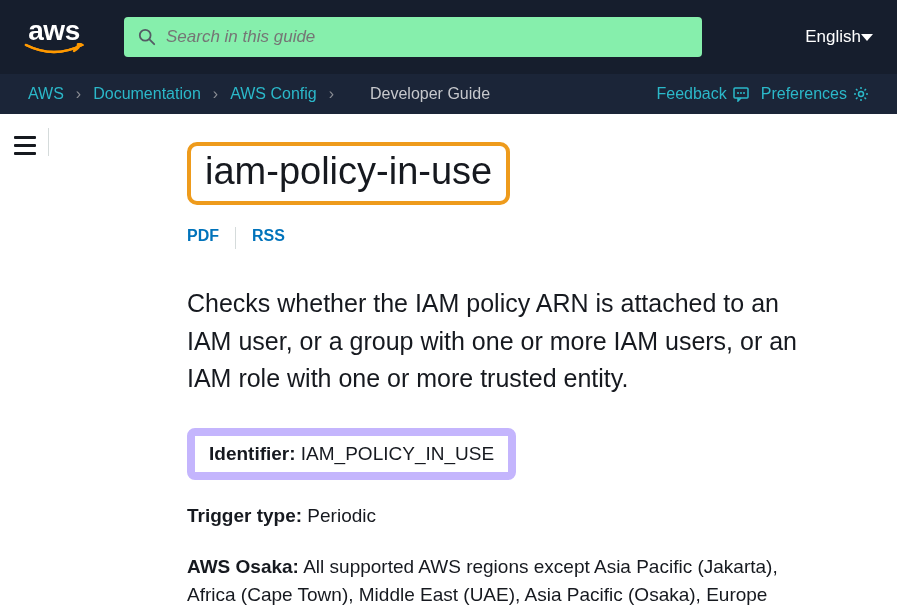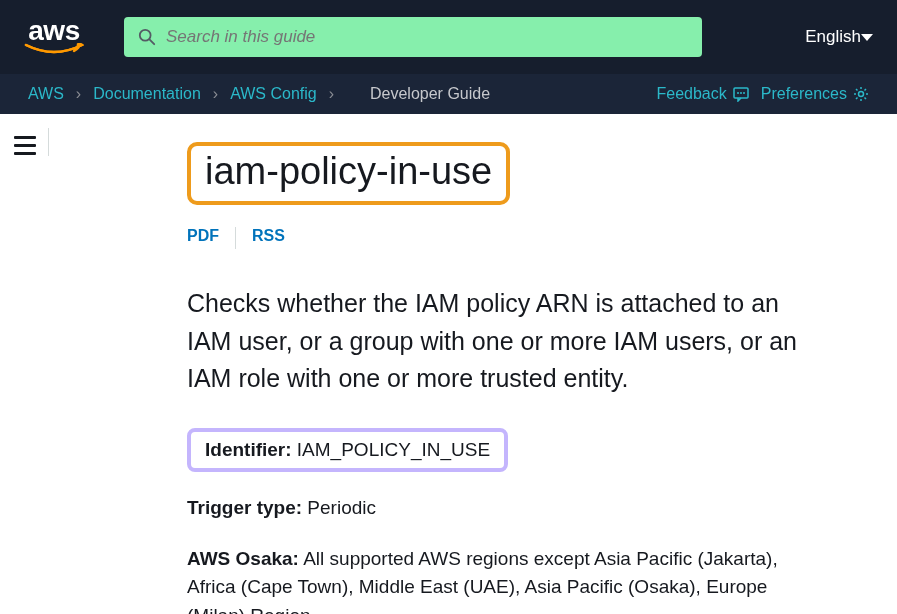--- a/index.html
+++ b/index.html
@@ -24,21 +24,21 @@
     .hamburger { display: flex; flex-direction: column; gap: 5px; cursor: pointer; }
     .hamburger div { width: 22px; height: 3px; background: #16191f; border-radius: 1px; }
     .side-divider { position: absolute; left: 48px; top: 128px; width: 1px; height: 28px; background: #d5dbdb; }
     .content { flex: 1; padding: 28px 100px 0 108px; position: relative; }
     .title-box { display: inline-block; border: 4px solid #ee9b1c; border-radius: 10px; padding: 4px 14px 8px 14px; }
     .title-text { font-size: 38px; font-weight: 300; color: #16191f; }
     .meta-links { margin-top: 22px; display: flex; gap: 16px; font-size: 16px; font-weight: bold; }
     .meta-link { color: #0073bb; cursor: pointer; }
     .meta-divider { width: 1px; height: 22px; background: #d5dbdb; }
     .desc { margin-top: 36px; font-size: 25px; line-height: 1.5; color: #16191f; }
-    .id-box { display: inline-block; border: 4px solid #c4b5fd; border-radius: 8px; padding: 4px 14px; margin-top: 30px; }
+    .id-box { display: inline-block; border: 8px solid #c4b5fd; border-radius: 8px; padding: 4px 14px; margin-top: 30px; }
     .field { font-size: 19px; line-height: 1.5; }
     .field.spaced { margin-top: 22px; }
     .field b { font-weight: bold; }
   </style>
 </head>
 <body>
 
 <div class="top-bar">
   <div class="logo">
     <span class="logo-text">aws</span>

